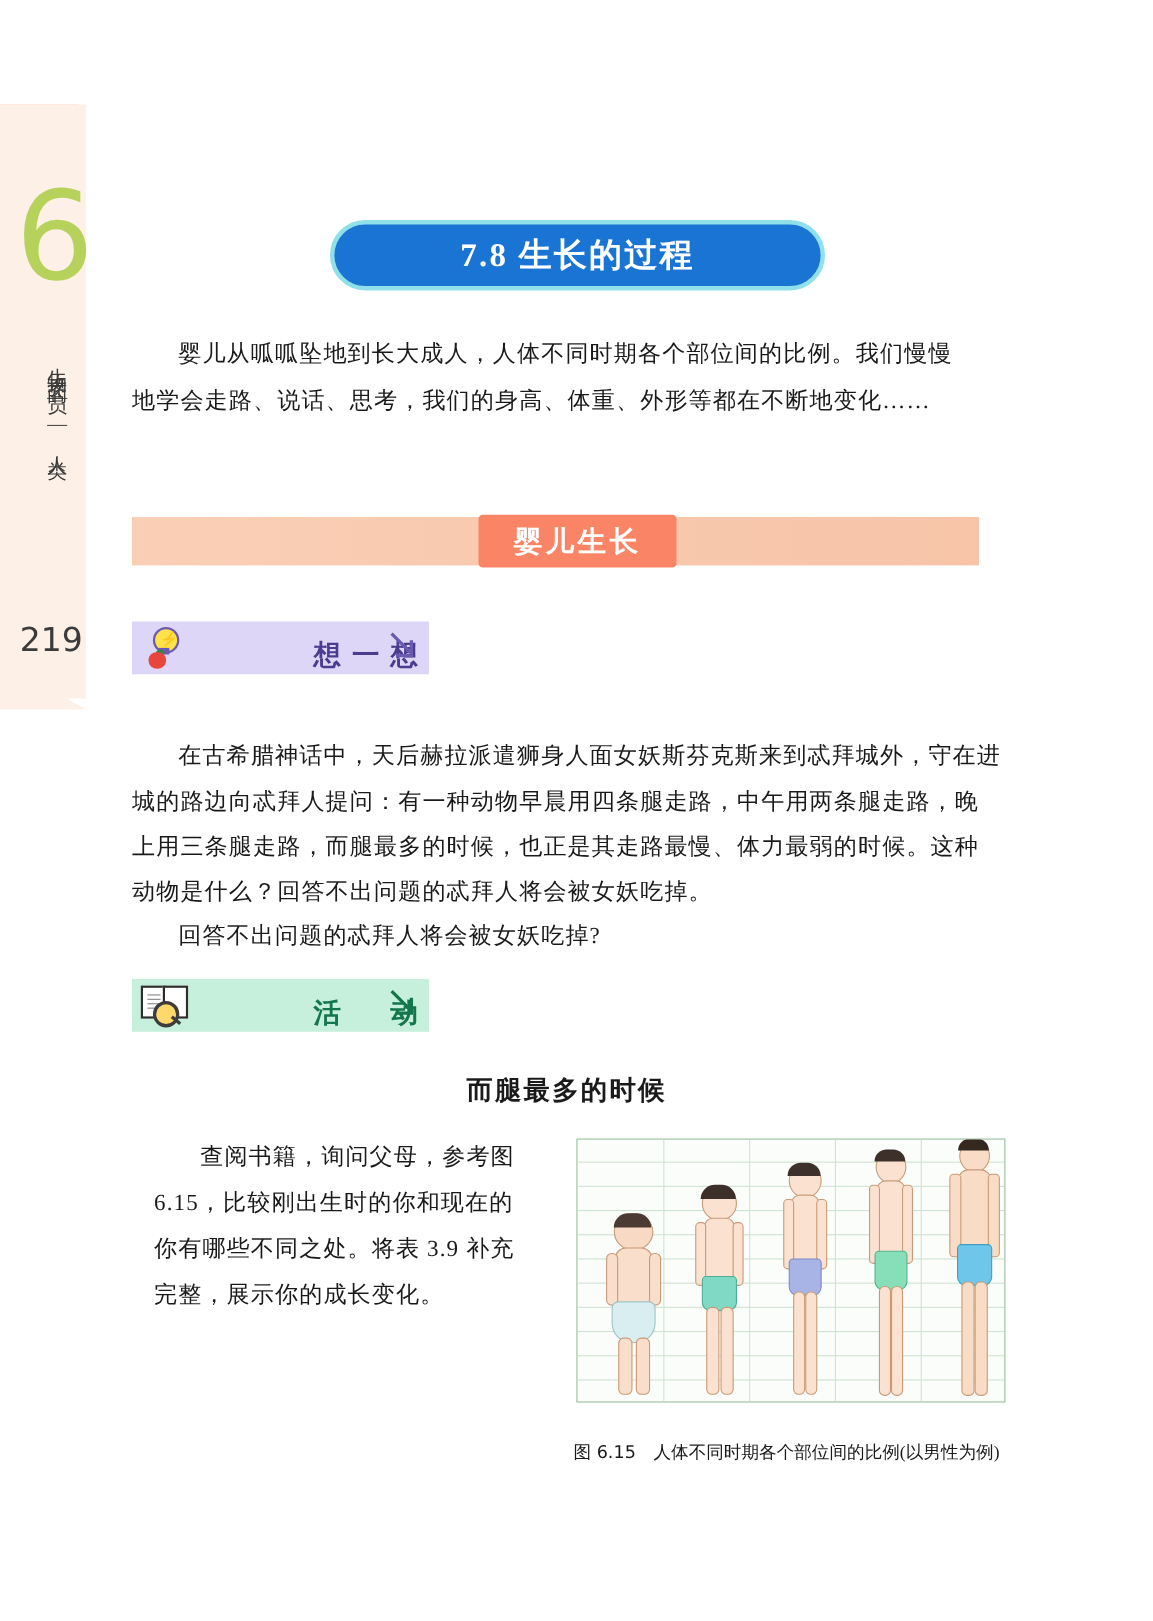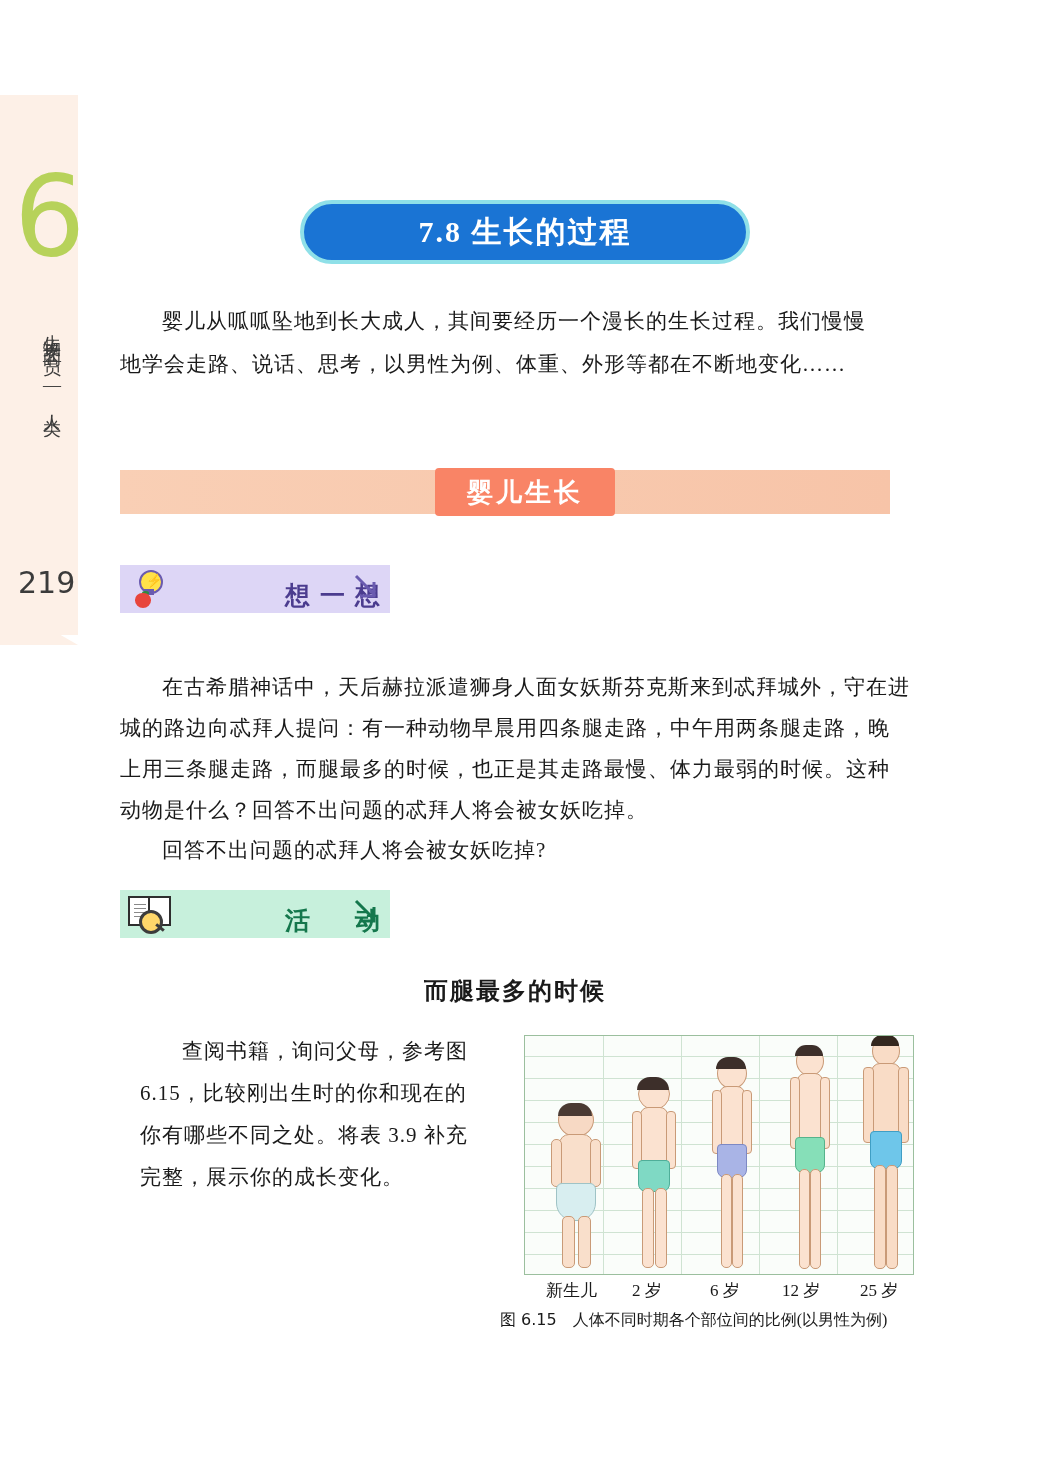--- a/index.html
+++ b/index.html
@@ -230,21 +230,21 @@
 
   .fig-labels {
     position:relative; width:390px; height:28px; margin-top:4px;
   }
   .fig-labels span {
     position:absolute; font-size:17px; color:#1a1a1a;
     font-family:"Liberation Serif", serif;
   }
   .fig-caption {
     position:absolute; left:500px; top:1310px; width:430px;
-    font-size:16px; color:#1a1a1a;
+    font-size:16px; color:#1a1a1a;text-align:center;
   }
   .fig-caption .num { font-family:"DejaVu Sans", sans-serif; }
 </style>
 </head>
 <body>
 
 <div class="left-deco">
   <div class="corner-tri"></div>
   <div class="left-bar"></div>
   <div class="left-bar-edge"></div>
@@ -252,21 +252,21 @@
 <div class="chapter-num">6</div>
 <div class="vert-title">生物界的一员——人类</div>
 <div class="page-num">219</div>
 
 <div class="title-pill-wrap">
   <div class="title-pill">
     <span>7.8  生长的过程</span>
   </div>
 </div>
 
-<div class="intro">婴儿从呱呱坠地到长大成人，其间要经历一个漫长的生长过程。我们慢慢地学会走路、说话、思考，以男性为例、体重、外形等都在不断地变化……</div>
+<div class="intro">婴儿从呱呱坠地到长大成人，人体不同时期各个部位间的比例。我们慢慢地学会走路、说话、思考，我们的身高、体重、外形等都在不断地变化……</div>
 
 <div class="banner"></div>
 <div class="banner-label">
   <span>婴儿生长</span>
 </div>
 
 <div class="tag tag-think">
   <div class="tag-box">
     <div class="tag-icon">
       <div class="bulb">
@@ -376,25 +376,18 @@
       <div class="hair" style="left:14px; top:-1px; width:28px; height:11px; background:#34281f; border-radius:14px 14px 0 0;"></div>
       <div class="torso" style="left:14px; top:27px; width:28px; height:70px; background:#f9dcc6; border:1px solid #c99a77; border-radius:9px 9px 4px 4px;"></div>
       <div class="arm" style="left:6px; top:31px; width:9px; height:74px; background:#f9dcc6; border:1px solid #c99a77; border-radius:4px;"></div>
       <div class="arm" style="left:41px; top:31px; width:9px; height:74px; background:#f9dcc6; border:1px solid #c99a77; border-radius:4px;"></div>
       <div class="shorts" style="left:13px; top:95px; width:30px; height:36px; background:#6ec6ea; border:1px solid #3f9ec4; border-radius:4px 4px 8px 8px;"></div>
       <div class="leg" style="left:17px; top:129px; width:10px; height:102px; background:#f9dcc6; border:1px solid #c99a77; border-radius:5px;"></div>
       <div class="leg" style="left:29px; top:129px; width:10px; height:102px; background:#f9dcc6; border:1px solid #c99a77; border-radius:5px;"></div>
     </div>
   </div>
 
-  <div class="fig-labels">
-    <span style="left:22px">新生儿</span>
-    <span style="left:108px">2 岁</span>
-    <span style="left:186px">6 岁</span>
-    <span style="left:258px">12 岁</span>
-    <span style="left:336px">25 岁</span>
-  </div>
 </div>
 
 <div class="fig-caption">
   <span class="num">图 6.15</span>
   &nbsp;&nbsp;&nbsp;<span>人体不同时期各个部位间的比例(以男性为例)</span>
 </div>
 
 </body></html>

